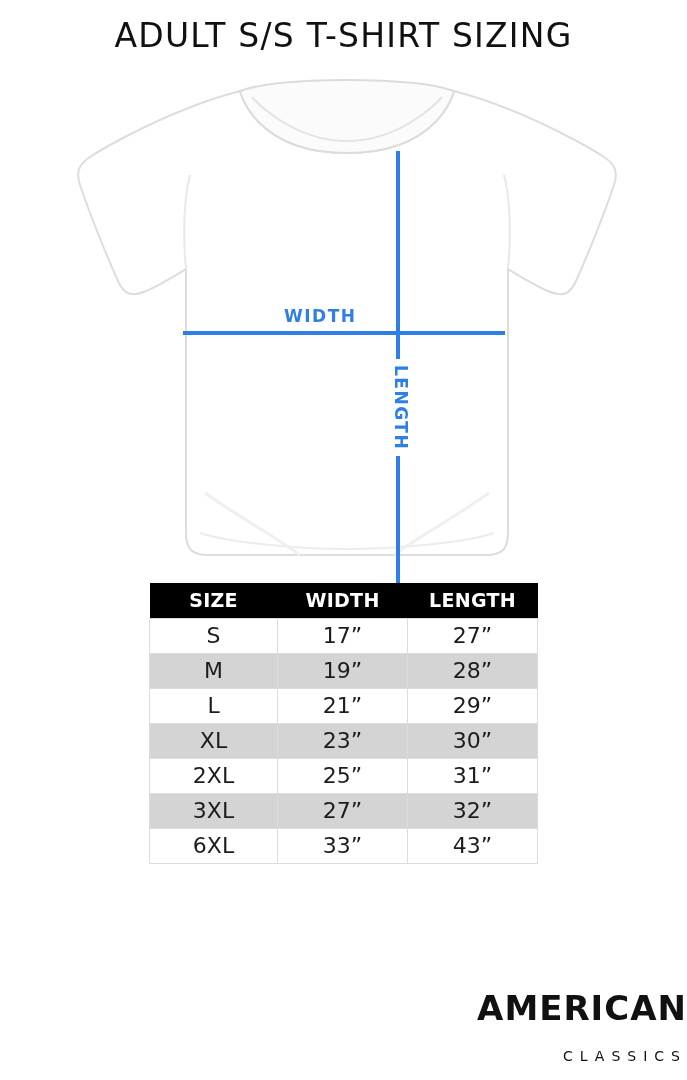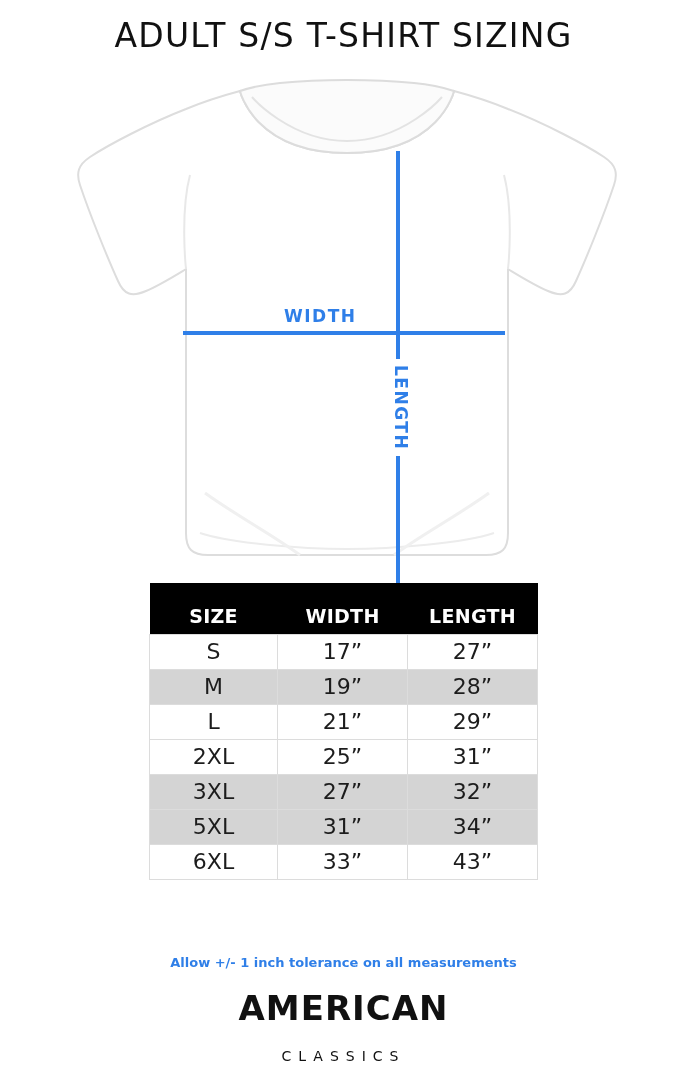--- a/index.html
+++ b/index.html
@@ -98,21 +98,21 @@
   table.size-table {
     width: 389px;
     border-collapse: collapse;
     font-family: "DejaVu Sans", sans-serif;
   }
   table.size-table th {
     background: #000000;
     color: #ffffff;
     font-size: 19px;
     font-weight: bold;
-    padding: 22px 0 7px 0;
+    padding: 6px 0 7px 0;
     letter-spacing: 0.3px;
   }
   table.size-table td {
     text-align: center;
     font-size: 22px;
     font-weight: 400;
     color: #1c1c1c;
     padding: 4px 0 5px 0;
     border: 1px solid #dcdcdc;
   }
@@ -136,21 +136,21 @@
     font-weight: bold;
     font-size: 13px;
     font-family: "DejaVu Sans", sans-serif;
   }
 
   .brand {
     position: absolute;
     left: 0;
     top: 988px;
     width: 687px;
-    text-align: center;
+    text-align: right;
   }
   .brand-main {
     font-size: 34px;
     font-weight: bold;
     letter-spacing: 1px;
     color: #111111;
     font-family: "DejaVu Sans", sans-serif;
   }
   .brand-sub {
     font-size: 14px;
@@ -227,44 +227,43 @@
         <tr class="even">
           <td>M</td>
           <td>19”</td>
           <td>28”</td>
         </tr>
         <tr class="odd">
           <td>L</td>
           <td>21”</td>
           <td>29”</td>
         </tr>
+        <tr class="even">
+          <td>XL</td>
+          <td>23”</td>
+          <td>30”</td>
+        </tr>
         <tr class="odd">
           <td>2XL</td>
           <td>25”</td>
           <td>31”</td>
         </tr>
         <tr class="even">
           <td>3XL</td>
           <td>27”</td>
           <td>32”</td>
         </tr>
-        <tr class="even">
-          <td>5XL</td>
-          <td>31”</td>
-          <td>34”</td>
-        </tr>
         <tr class="odd">
           <td>6XL</td>
           <td>33”</td>
           <td>43”</td>
         </tr>
       </tbody>
     </table>
   </div>
 
-  <div class="tolerance">Allow +/- 1 inch tolerance on all measurements</div>
 
   <div class="brand">
     <div class="brand-main">AMERICAN</div>
     <div class="brand-sub">CLASSICS</div>
   </div>
 
 </div>
 
 </body></html>

